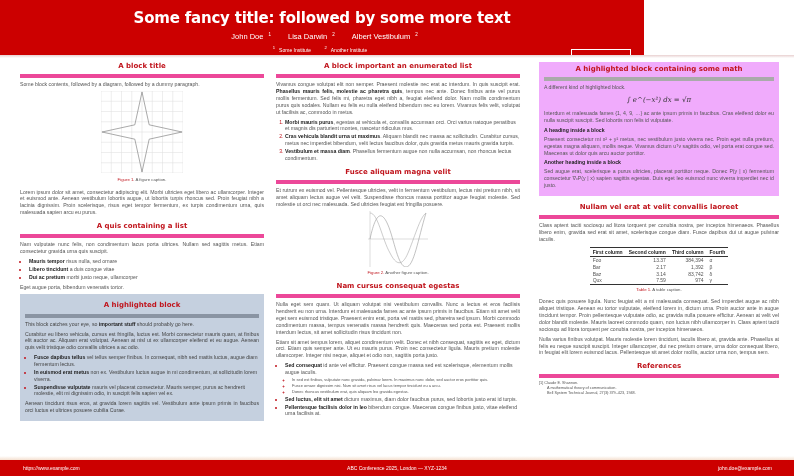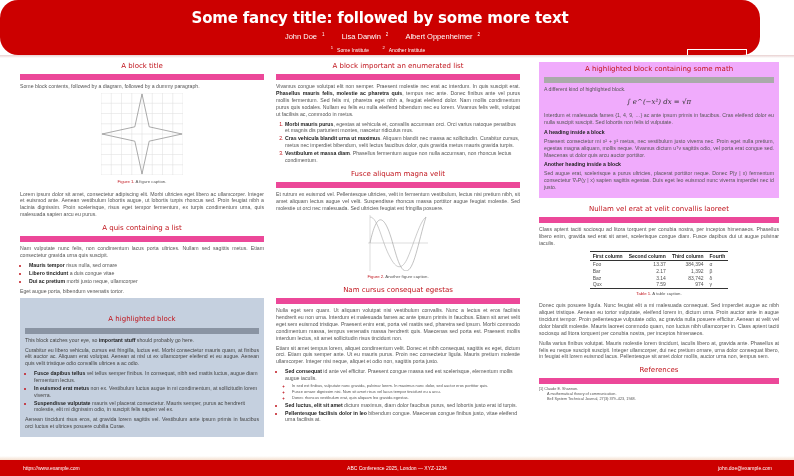--- a/index.html
+++ b/index.html
@@ -1,49 +1,49 @@
 <!DOCTYPE html>
 <html><head>
 <meta charset="utf-8">
 <style>
   * { box-sizing: border-box; margin: 0; padding: 0; }
   html, body { width: 794px; height: 476px; overflow: hidden; background: #ffffff; }
   body { font-family: "Liberation Sans", sans-serif; color: #555; font-size: 5.2px; line-height: 1.32; position: relative; }
 
-  .header { position: absolute; left: 0; top: 0; width: 760px; height: 55px; background: #cc0000; color: #fff; text-align: center; border-radius: 18px; }
+  .header { position: absolute; left: 0; top: 0; width: 644px; height: 55px; background: #cc0000; color: #fff; text-align: center; }
   .header .title { font-family: "DejaVu Sans", sans-serif; font-weight: bold; font-size: 15px; padding-top: 9px; letter-spacing: -0.2px; }
   .header .authors { font-size: 7.5px; margin-top: 3px; }
   .header .authors span { margin: 0 5px; }
   .header .authors sup { font-size: 4.5px; }
   .header .insts { font-size: 5px; margin-top: 3px; }
   .header .insts span { margin: 0 4px; }
   .logo { position: absolute; right: 13px; top: 9px; width: 60px; height: 33px; border: 1px solid #fff; text-align: right; font-family: "Liberation Serif", serif; color: #fff; margin-top: 40px; }
   .logo .l1 { font-size: 12px; letter-spacing: 0.8px; margin-top: 3px; }
   .logo .l2 { font-size: 8px; letter-spacing: 0.5px; margin-top: 0px; }
   .header-shadow { position: absolute; left: 0; top: 55px; width: 794px; height: 3px; background: linear-gradient(#e8d0d0, #fff); }
 
   .col { position: absolute; top: 62px; width: 244px; }
   .col1 { left: 20px; }
   .col2 { left: 276px; }
   .col3 { left: 539px; width: 240px; }
 
-  .block-title { color: #c0141c; font-family: "DejaVu Sans", sans-serif; font-weight: normal; font-size: 7px; text-align: center; padding-bottom: 3px; border-bottom: 6px solid #ec4899; margin-bottom: 3px; }
+  .block-title { color: #c0141c; font-family: "DejaVu Sans", sans-serif; font-weight: bold; font-size: 7px; text-align: center; padding-bottom: 3px; border-bottom: 4px solid #ec4899; margin-bottom: 3px; }
   p { margin-bottom: 3px; text-align: justify; }
   b { color: #222; }
   ul, ol { margin: 2px 0 3px 0; padding-left: 9px; }
   ul li, ol li { margin-bottom: 1px; }
   ul li::marker { color: #c0141c; }
   ol li::marker { color: #c0141c; }
   ul.sub { font-size: 4px; padding-left: 7px; margin: 1px 0; }
 
   .figure { text-align: center; margin: 3px 0; }
   .caption { font-size: 4.3px; color: #555; text-align: center; margin: 2px 0 6px 0; }
   .caption .lbl { color: #c0141c; }
 
-  .hl-block { background: #c5d0df; padding: 17px 5px 4px 5px; margin-top: 4px; }
+  .hl-block { background: #c5d0df; padding: 7px 5px 4px 5px; margin-top: 4px; }
   .hl-block .block-title { border-bottom-color: #8a94a3; }
   .hl-block p, .hl-block li { color: #444; }
   .gray-block { background: #f0abfc; padding: 3px 5px 4px 5px; }
   .gray-block .block-title { border-bottom-color: #aaa; }
   .sub-heading { font-weight: bold; color: #222; font-size: 5.2px; margin: 3px 0 2px 0; }
   .math { text-align: center; font-family: "DejaVu Serif", serif; font-size: 7px; color: #333; margin: 5px 0 5px 0; font-style: italic; }
 
   table.data { margin: 4px auto 2px auto; border-collapse: collapse; font-size: 5px; }
   table.data th { font-weight: bold; color: #222; padding: 1px 3px; border-bottom: 0.8px solid #333; text-align: left; }
   table.data thead tr { border-top: 1px solid #333; }
@@ -61,21 +61,21 @@
   .footer .f-right { position: absolute; right: 22px; top: 5px; }
 </style>
 </head>
 <body>
 
 <div class="header">
   <div class="title">Some fancy title: followed by some more text</div>
   <div class="authors">
     <span><span>John Doe</span><sup>1</sup></span>
     <span><span>Lisa Darwin</span><sup>2</sup></span>
-    <span><span>Albert Oppenheimer</span><sup>2</sup></span>
+    <span><span>Albert Vestibulum</span><sup>2</sup></span>
   </div>
   <div class="insts">
     <span><sup>1</sup><span>Some Institute</span></span>
     <span><sup>2</sup><span>Another Institute</span></span>
   </div>
   <div class="logo">
     <div class="l1">BOSTON</div>
     <div class="l2">UNIVERSITY</div>
   </div>
 </div>

